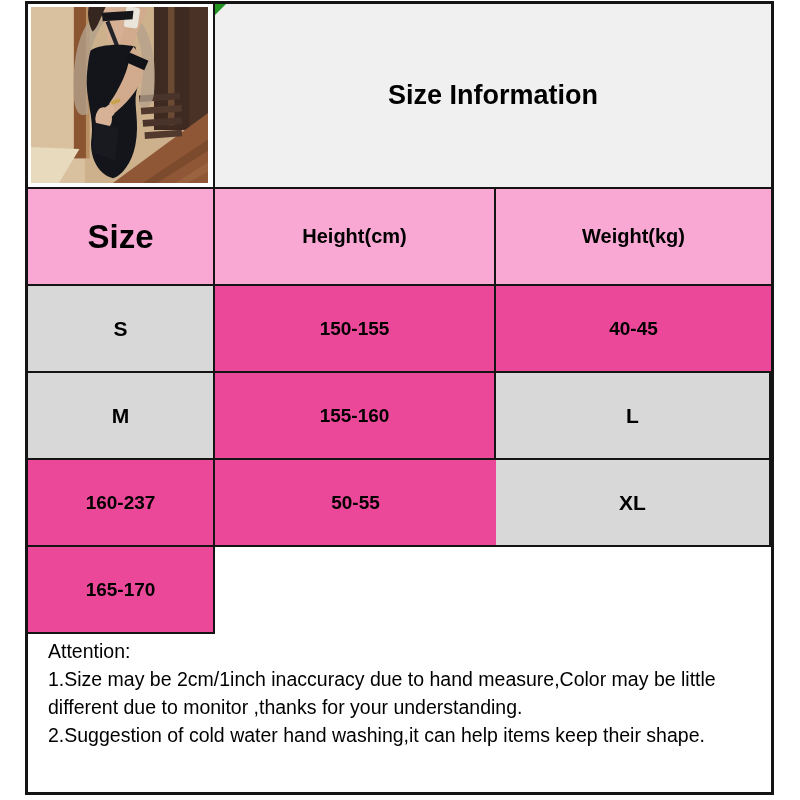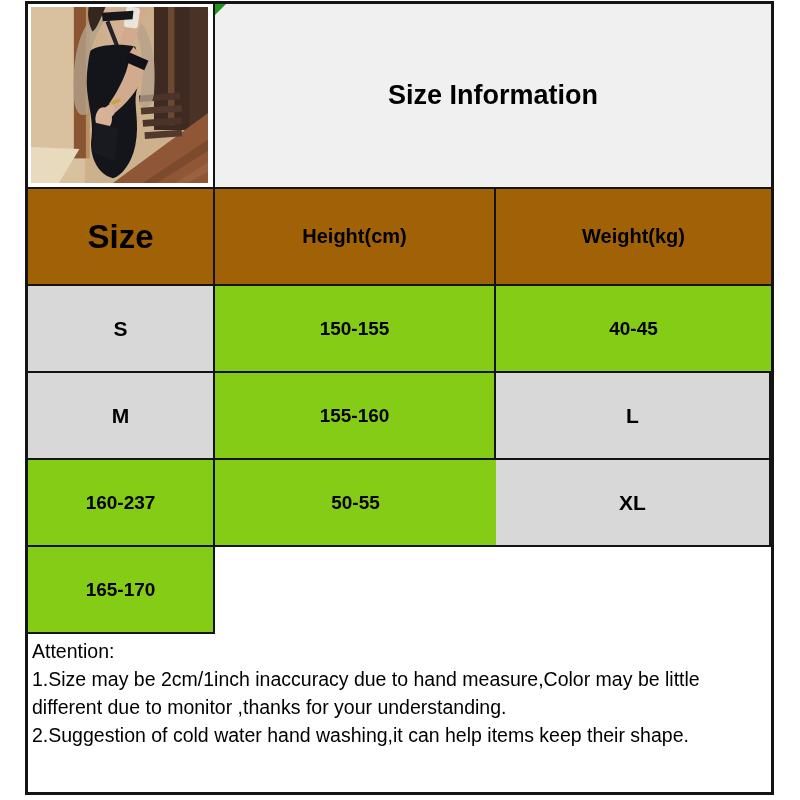--- a/index.html
+++ b/index.html
@@ -38,35 +38,35 @@
   }
   .title-text { font-size: 27px; font-weight: bold; letter-spacing: 0px; }
   .corner-flag {
     position: absolute; top: 0; left: 0;
     width: 0; height: 0;
     border-top: 11px solid #219421;
     border-right: 11px solid transparent;
   }
 
   
-  .hdr { background: #a16207; font-weight: bold; }
+  .hdr { background: #f9a8d4; font-weight: bold; }
   .hdr-size { font-size: 33px; }
   .hdr-col { font-size: 20px; }
 
   
   .size-label { background: #d8d8d8; font-weight: bold; font-size: 21px; }
-  .val { background: #84cc16; font-weight: bold; font-size: 19px; }
+  .val { background: #ec4899; font-weight: bold; font-size: 19px; }
 
   
   .attention-cell {
     grid-column: 1 / 4;
     border-right: none; border-bottom: none;
     background: #fff;
     display: block;
-    padding: 3px 6px 0 4px;
+    padding: 3px 6px 0 20px;
     font-size: 19.5px;
     line-height: 28px;
   }
 </style>
 </head>
 <body>
 
 <div class="sheet">
   <div class="size-table">
 

